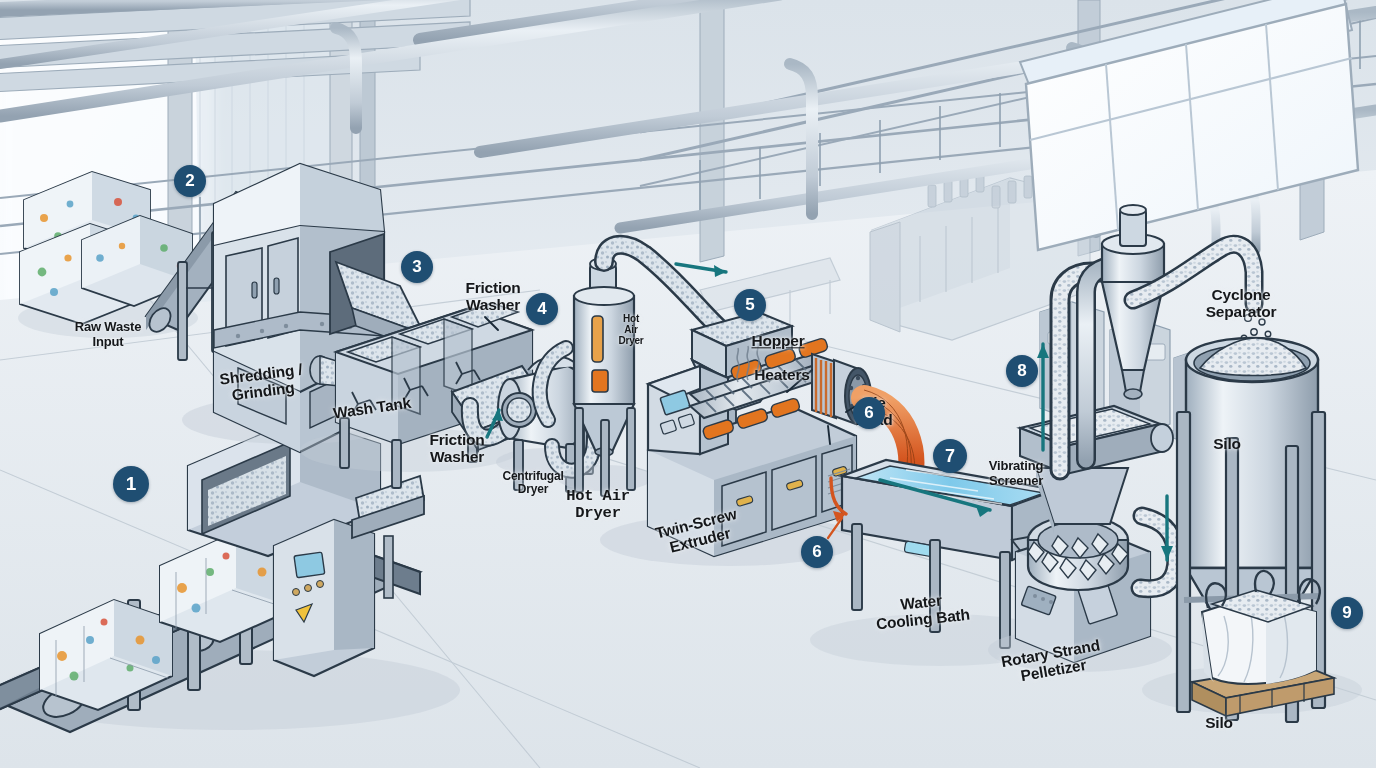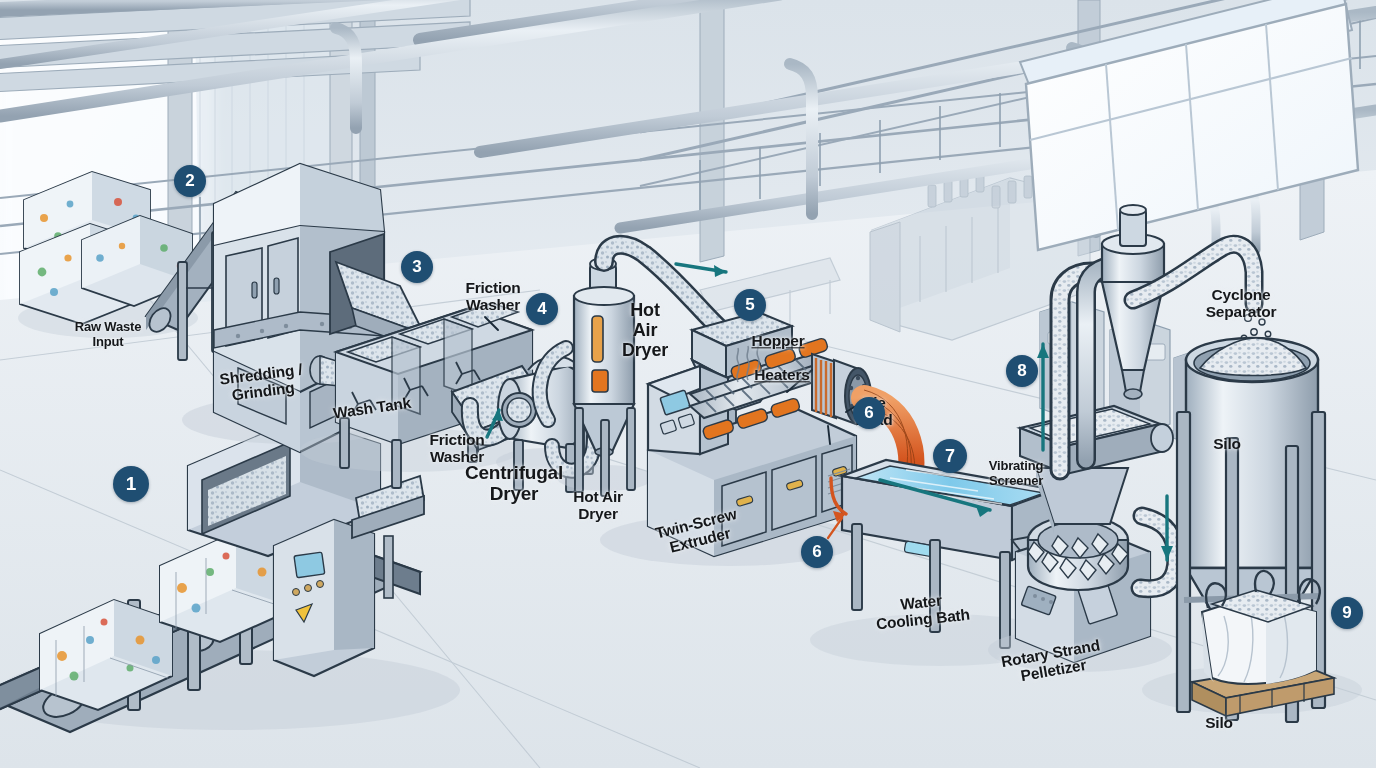--- a/index.html
+++ b/index.html
@@ -842,29 +842,29 @@
   <div>
     <div class="lbl" style="left:108px;top:335px;transform:translate(-50%,-50%);font-size:13px;">Raw Waste
 Input</div>
     <div class="lbl" style="left:262px;top:383px;transform:translate(-50%,-50%) rotate(-7deg);font-size:15.5px;">Shredding /
 Grinding</div>
     <div class="lbl" style="left:372px;top:408px;transform:translate(-50%,-50%) rotate(-8deg);font-size:15.5px;">Wash Tank</div>
     <div class="lbl" style="left:493px;top:296px;transform:translate(-50%,-50%);font-size:15.5px;">Friction
 Washer</div>
     <div class="lbl" style="left:457px;top:448px;transform:translate(-50%,-50%);font-size:15.5px;">Friction
 Washer</div>
-    <div class="lbl" style="left:514px;top:483px;transform:translate(-50%,-50%);font-size:19px;">Centrifugal
+    <div class="lbl" style="left:533px;top:483px;transform:translate(-50%,-50%);font-size:12px;">Centrifugal
 Dryer</div>
-    <div class="lbl" style="left:645px;top:330px;transform:translate(-50%,-50%);font-size:18px;">Hot
+    <div class="lbl" style="left:631px;top:330px;transform:translate(-50%,-50%);font-size:10px;">Hot
 Air
 Dryer</div>
-    <div class="lbl" style="left:598px;top:505px;transform:translate(-50%,-50%);font-size:15.5px;">Hot Air
+    <div class="lbl" style="left:598px;top:505px;transform:translate(-50%,-50%);font-size:15.5px;font-family:Liberation Mono, monospace;">Hot Air
 Dryer</div>
     <div class="lbl" style="left:778px;top:341px;transform:translate(-50%,-50%);font-size:15.5px;text-decoration:underline;">Hopper</div>
-    <div class="lbl" style="left:782px;top:375px;transform:translate(-50%,-50%);font-size:15.5px;text-decoration:underline;">Heaters</div>
+    <div class="lbl" style="left:782px;top:375px;transform:translate(-50%,-50%);font-size:15.5px;">Heaters</div>
     <div class="lbl" style="left:829px;top:411px;transform:translate(-50%,-50%);font-size:15.5px;margin-left:45px;">Die
 Head</div>
     <div class="lbl" style="left:698px;top:532px;transform:translate(-50%,-50%) rotate(-14deg);font-size:15.5px;">Twin-Screw
 Extruder</div>
     <div class="lbl" style="left:922px;top:611px;transform:translate(-50%,-50%) rotate(-6deg);font-size:15.5px;">Water
 Cooling Bath</div>
     <div class="lbl" style="left:1016px;top:474px;transform:translate(-50%,-50%);font-size:13px;">Vibrating
 Screener</div>
     <div class="lbl" style="left:1052px;top:662px;transform:translate(-50%,-50%) rotate(-10deg);font-size:15.5px;">Rotary Strand
 Pelletizer</div>

